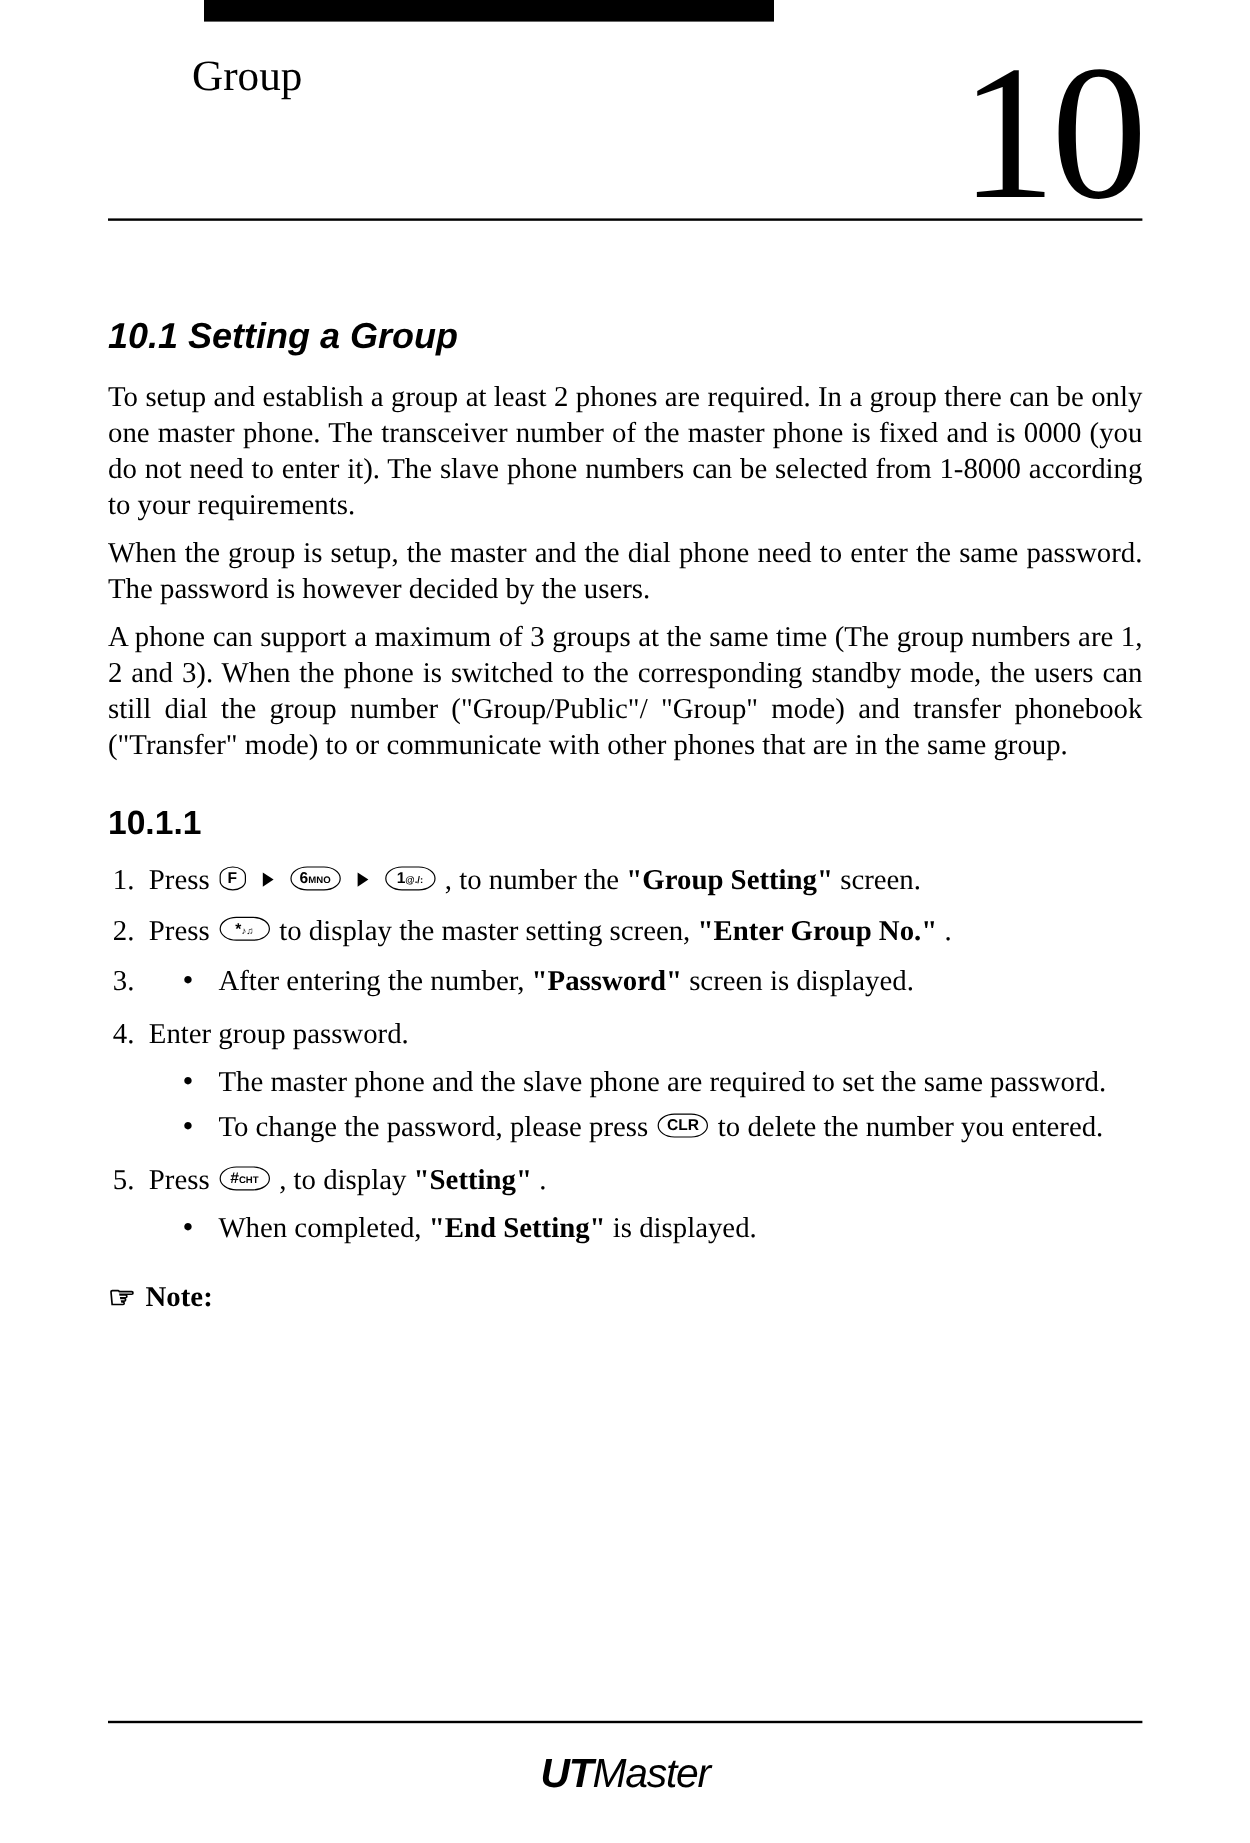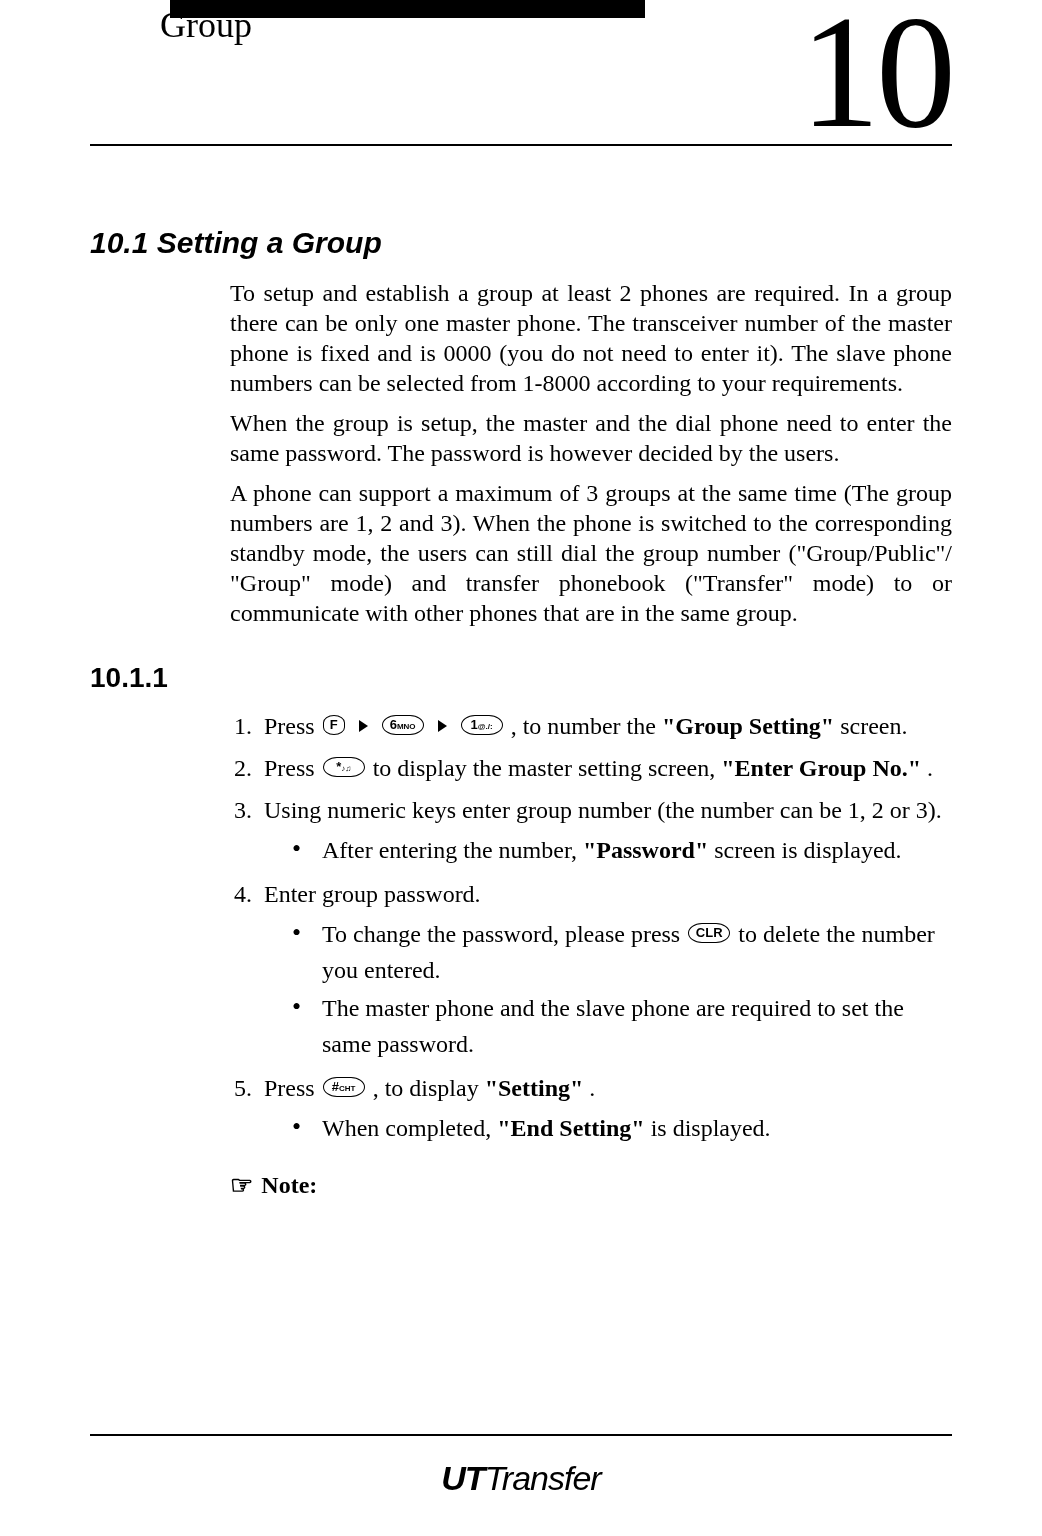--- a/index.html
+++ b/index.html
@@ -23,20 +23,21 @@
     top: 0;
     left: 170px;
     width: 475px;
     height: 18px;
     background: #000;
   }
   .chapter-head {
     display: flex;
     justify-content: space-between;
     align-items: flex-start;
+    padding-top: 38px;
   }
   .chapter-title {
     font-size: 36px;
     font-family: "Times New Roman", Times, serif;
     margin-top: 4px;
     margin-left: 70px;
   }
   .chapter-number {
     font-size: 160px;
     line-height: 0.9;
@@ -65,21 +66,20 @@
   .h3-row {
     display: flex;
     gap: 48px;
     font-family: Arial, Helvetica, sans-serif;
     font-weight: bold;
     font-size: 28px;
     margin: 34px 0 14px 0;
   }
 
   .body-block {
-    margin-left: 140px;
   }
 
   .para {
     font-size: 24px;
     line-height: 1.25;
     text-align: justify;
     margin: 0 0 10px 0;
   }
 
   ol.steps {
@@ -223,40 +223,39 @@
 
       <li>
         <span>Press </span>
         <span class="key wide"><b>*</b><span style="font-size:8px;">♪♫</span></span>
         <span> to display the master setting screen, </span>
         <b>"Enter Group No."</b>
         <span>.</span>
       </li>
 
       <li>
-        <span>Using numeric keys enter group number (the number can be 1, 2 or 3).</span>
         <ul class="sub">
           <li>
             <span>After entering the number, </span>
             <b>"Password"</b>
             <span> screen is displayed.</span>
           </li>
         </ul>
       </li>
 
       <li>
         <span>Enter group password.</span>
         <ul class="sub">
           <li>
+            <span>The master phone and the slave phone are required to set the same password.</span>
+          </li>
+          <li>
             <span>To change the password, please press </span>
             <span class="key wide">CLR</span>
             <span> to delete the number you entered.</span>
-          </li>
-          <li>
-            <span>The master phone and the slave phone are required to set the same password.</span>
           </li>
         </ul>
       </li>
 
       <li>
         <span>Press </span>
         <span class="key wide"><b>#</b><span style="font-size:8px;">CHT</span></span>
         <span>, to display </span>
         <b>"Setting"</b>
         <span>.</span>
@@ -272,15 +271,15 @@
     </ol>
 
     <div class="note-row">
       <span class="pointing-hand">☞</span>
       <span>Note:</span>
     </div>
   </div>
 
   <hr class="footer-rule">
   <div class="footer-logo">
-    <span class="ut">UT</span><span class="star">Transfer</span>
+    <span class="ut">UT</span><span class="star">Master</span>
   </div>
 </div>
 
 </body></html>

